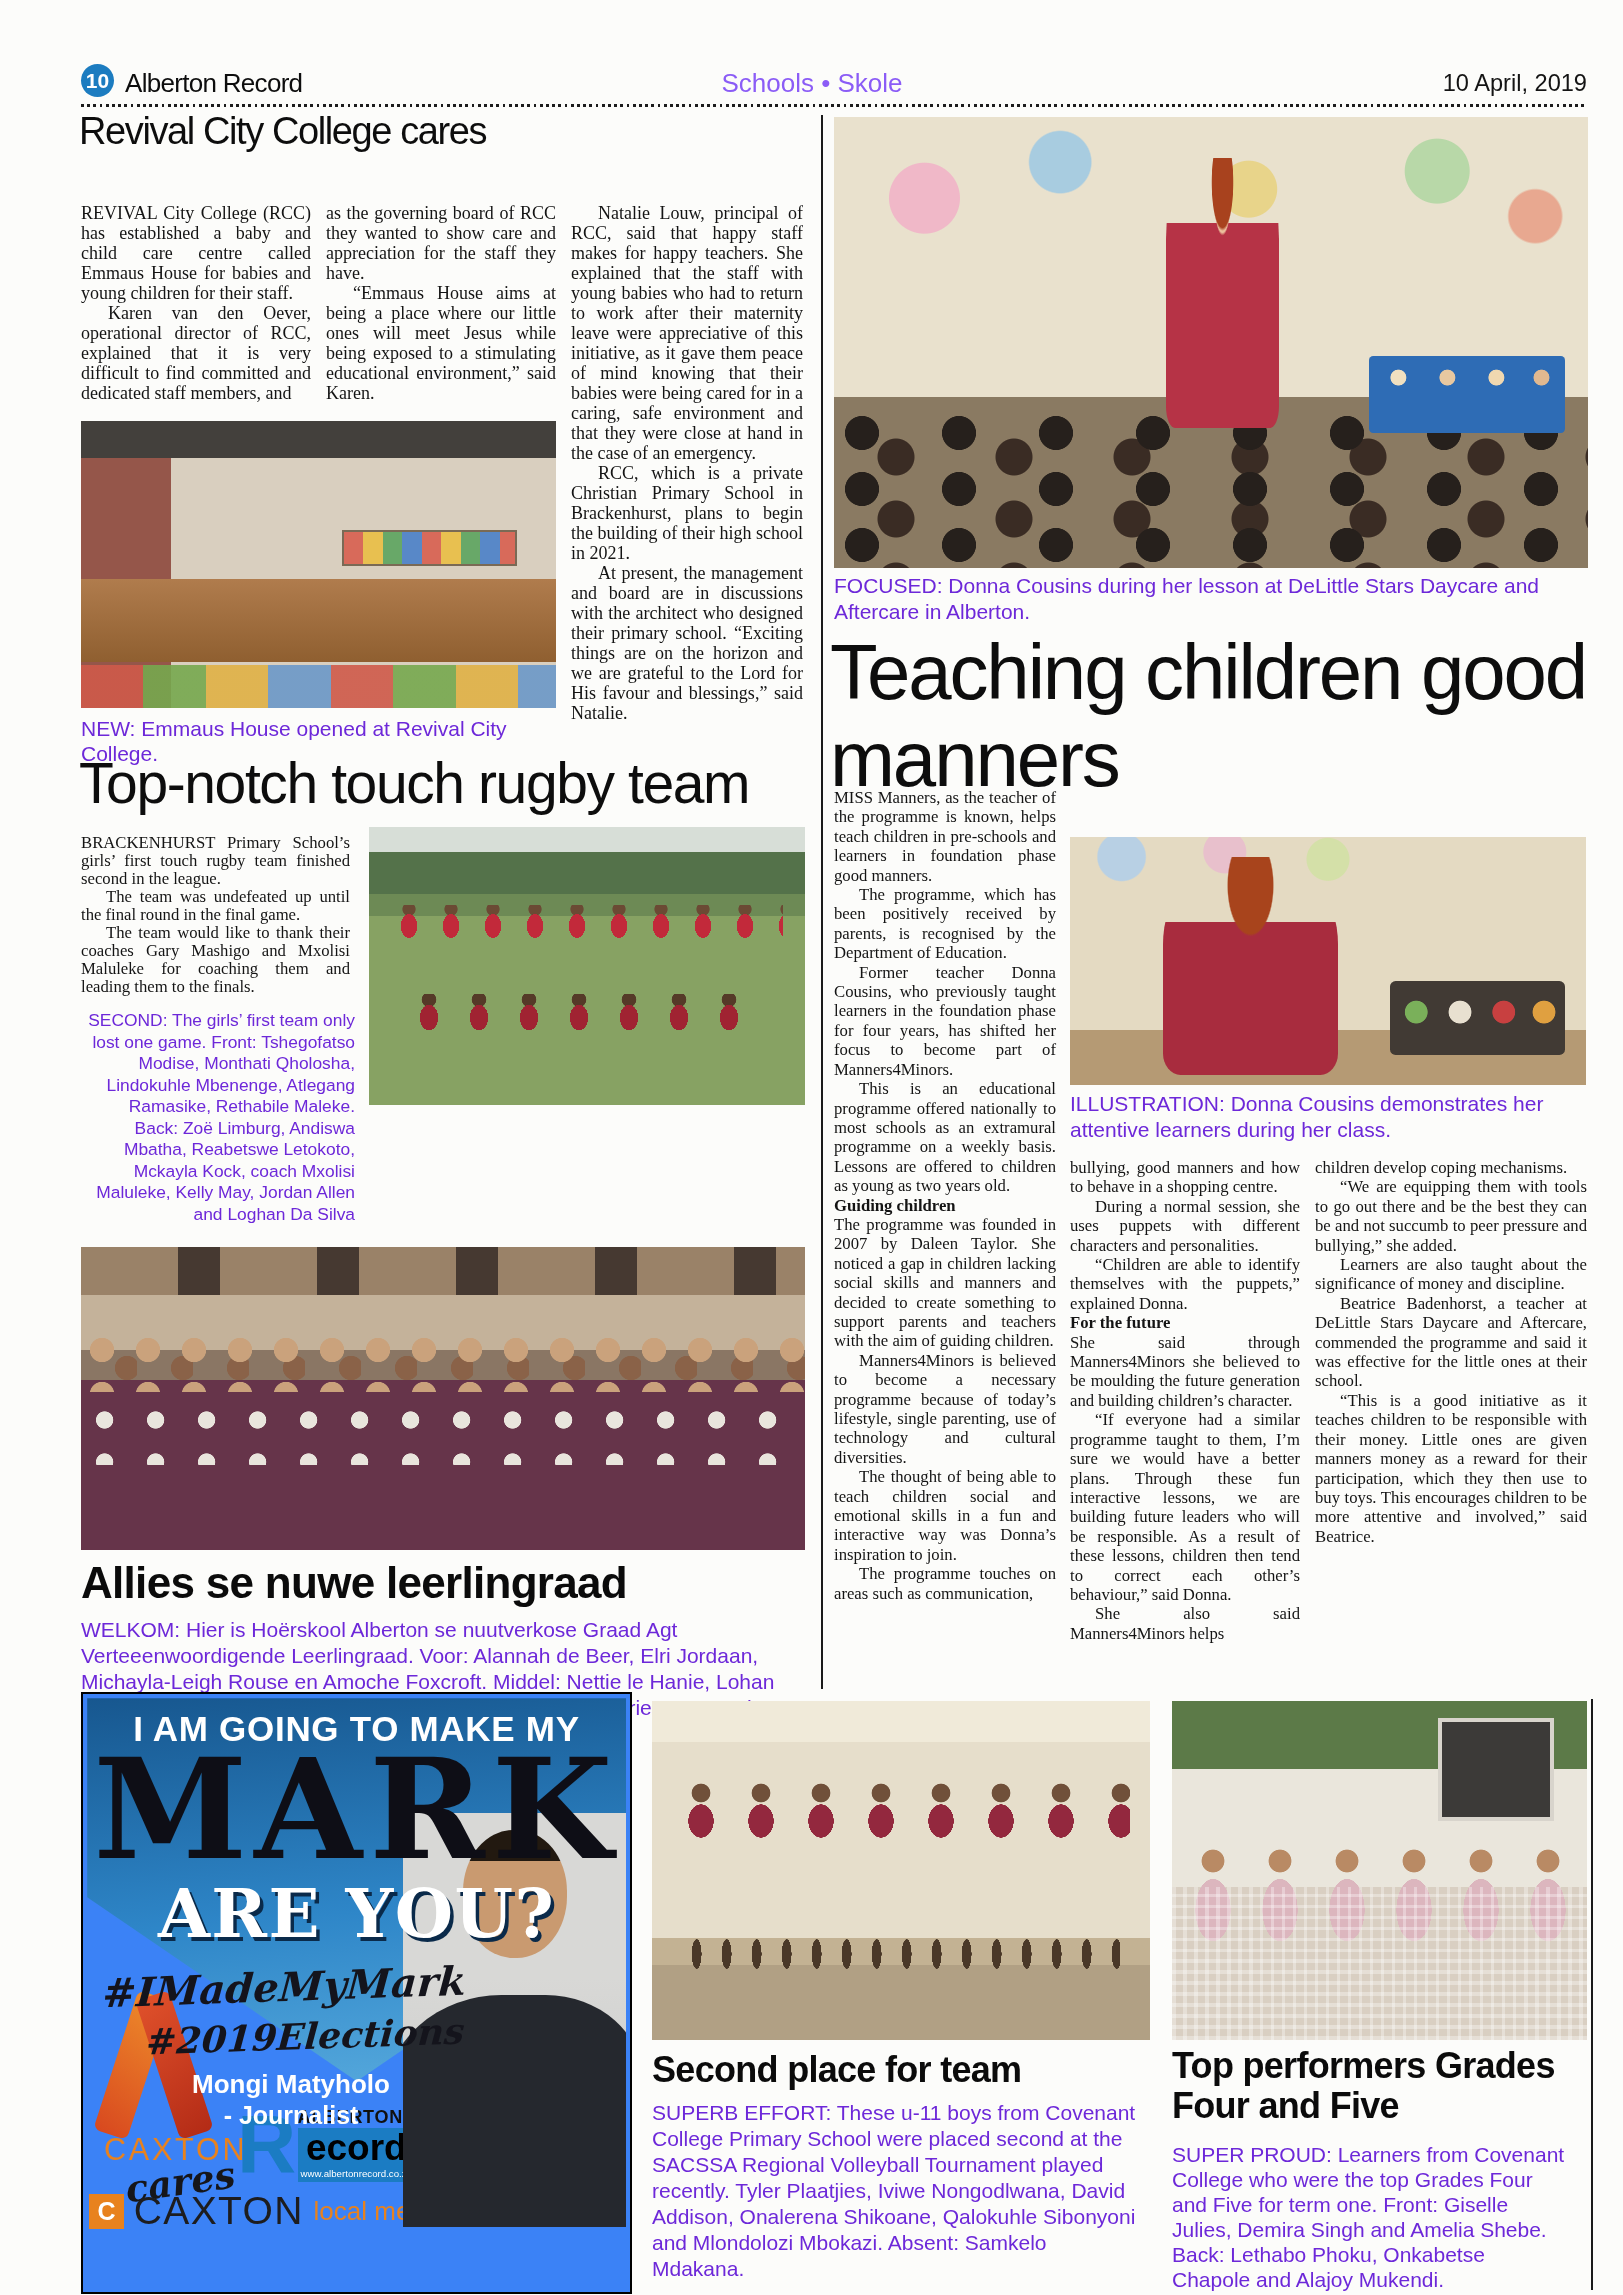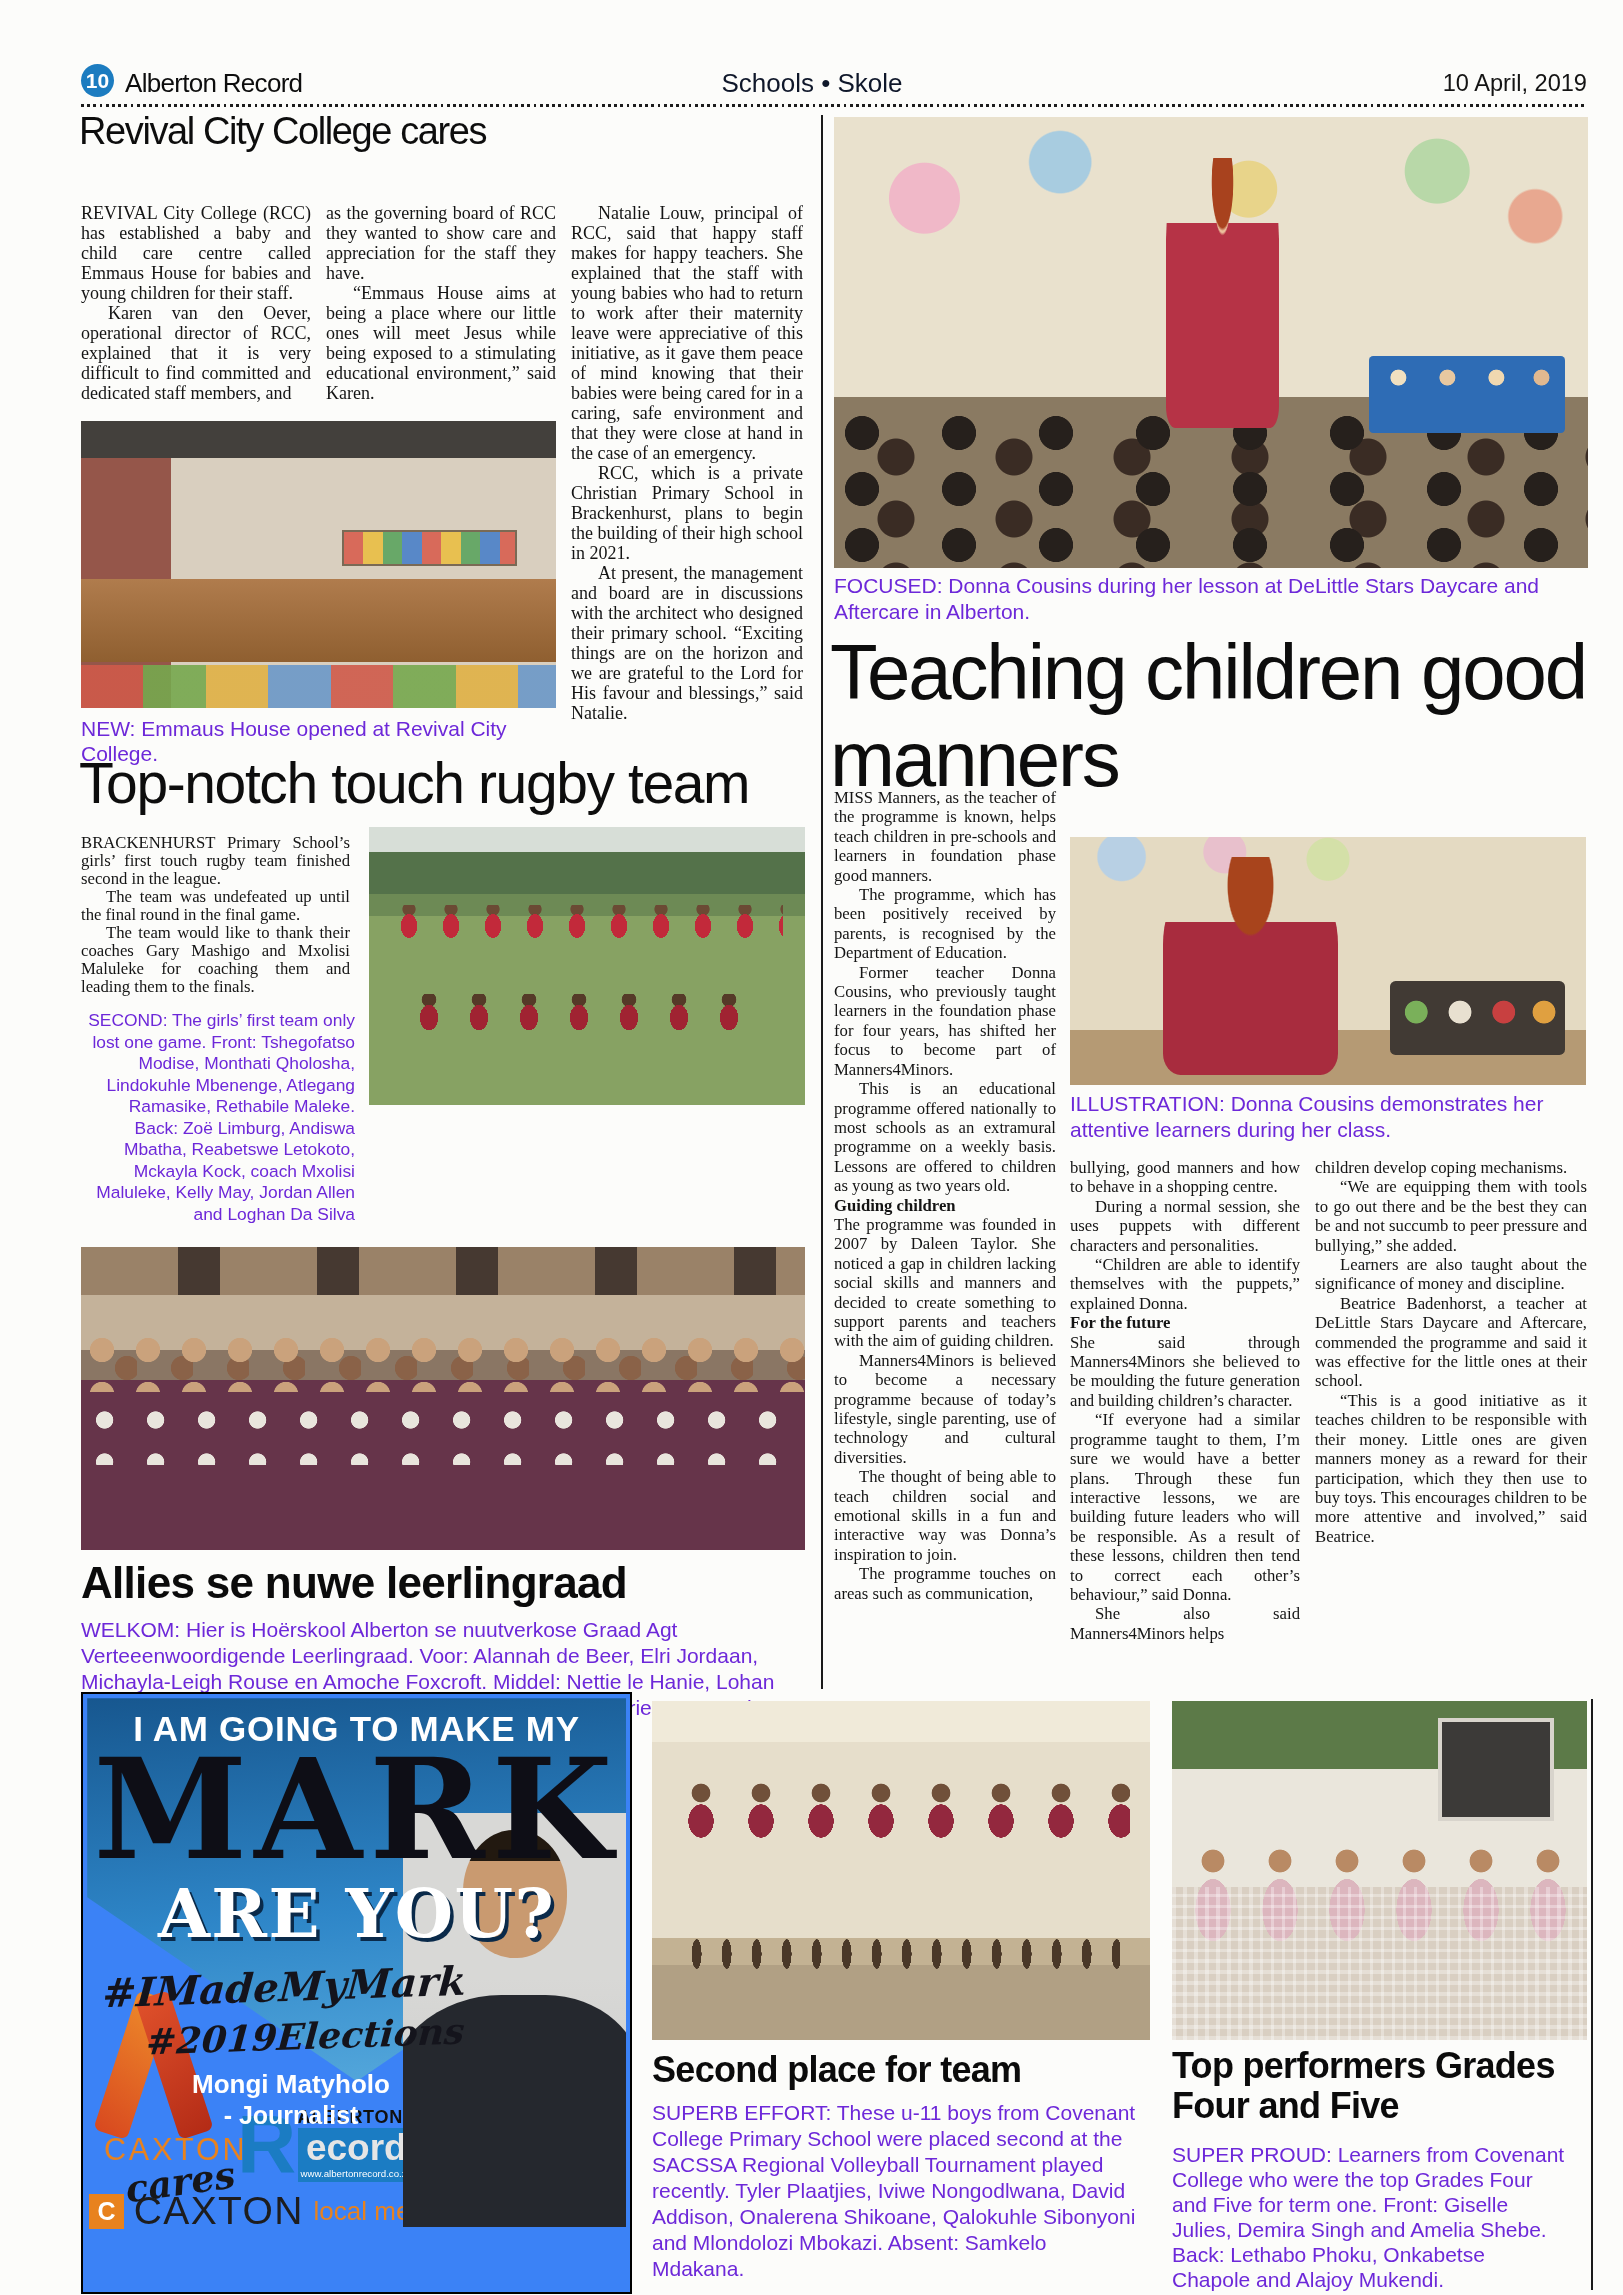--- a/index.html
+++ b/index.html
@@ -13,21 +13,21 @@
   .body-col p.ind{text-indent:1.5em;}
   .body-col p.sub{font-weight:700;}
   .caption{font-family:"Liberation Sans",sans-serif;color:#6d28d9;}
   .vrule{width:2.1px;background:#1a1a1a;}
   .photo{position:absolute;overflow:hidden;background:#cdc6b8;}
 
   
   #pgnum{left:81px;top:64px;width:33px;height:33px;border-radius:50%;background:#1c7cc0;color:#fff;
          font:700 21px/33px "Liberation Sans",sans-serif;text-align:center;}
   #pub{left:125px;top:68px;font:400 26px "Liberation Sans",sans-serif;color:#0d0d0d;letter-spacing:-0.7px;}
-  #section{left:0;top:68px;width:100%;text-align:center;font:400 26px "Liberation Sans",sans-serif;color:#0f172a;}
+  #section{left:0;top:68px;width:100%;text-align:center;font:400 26px "Liberation Sans",sans-serif;color:#8b5cf6;}
   #pdate{right:37px;top:70px;font:400 23.6px "Liberation Sans",sans-serif;}
   #hdr-rule{left:81px;top:104px;width:1506px;height:2.8px;
             background:repeating-linear-gradient(90deg,#1c1c1c 0 2.8px,transparent 2.8px 6.2px);}
 
   
   #rev-head{left:79px;top:112px;width:764px;font-size:38px;}
   #rev-c1{left:81px;top:203px;width:230px;font-size:18px;line-height:20px;}
   #rev-c2{left:326px;top:203px;width:230px;font-size:18px;line-height:20px;}
   #rev-c3{left:571px;top:203px;width:232px;font-size:18px;line-height:20px;}
   #ph-emmaus{left:81px;top:421px;width:475px;height:287px;}
@@ -87,21 +87,21 @@
            background:linear-gradient(200deg,#ef8f2b,#d8481f);transform:rotate(18deg);}
   #ad-ribbon::after{content:"";position:absolute;left:49px;top:14px;width:35px;height:146px;border-radius:7px;
            background:linear-gradient(160deg,#e0512b,#b32b16);transform:rotate(-18deg);}
   #caxton-cares{left:104px;top:2132px;}
   #cc-word{font:400 30.5px "Liberation Sans",sans-serif;color:#e8821e;letter-spacing:2.8px;}
   #cc-script{font:italic 700 37px "DejaVu Serif",serif;color:#16161a;margin:-8.3px 0 0 21px;transform:rotate(-8deg);}
   #record-logo{left:237px;top:2107px;display:flex;align-items:flex-start;}
   #rl-r{font:700 82px/0.9 "Liberation Sans",sans-serif;color:#1b7cc3;}
   #rl-right{margin-left:1.4px;}
   #rl-region{font:700 18px "Liberation Sans",sans-serif;color:#101010;letter-spacing:0.7px;}
-  #rl-name{background:#1b7cc3;color:#e5e5e5;font:700 37px/1.0 "Liberation Sans",sans-serif;padding:1.4px 8.3px 0 8.3px;}
+  #rl-name{background:#1b7cc3;color:#000000;font:700 37px/1.0 "Liberation Sans",sans-serif;padding:1.4px 8.3px 0 8.3px;}
   #rl-url{background:#1b7cc3;color:#fff;font:400 9.7px "Liberation Sans",sans-serif;text-align:center;padding:1.4px 0 2.8px;}
   #caxton-local{left:89px;top:2189px;display:flex;align-items:center;gap:9.7px;}
   #cl-badge{width:35px;height:35px;background:#e8821e;color:#fff;font:700 25px/35px "Liberation Sans",sans-serif;text-align:center;}
   #cl-name{font:400 39px "Liberation Sans",sans-serif;color:#1d1d1f;letter-spacing:1.4px;}
   #cl-suffix{font:400 26px "Liberation Sans",sans-serif;color:#e8821e;}
 
   
   #ph-volley{left:652px;top:1701px;width:498px;height:339px;}
   #sp-head{left:652px;top:2050px;width:498px;font-size:36px;}
   #sp-cap{left:652px;top:2100px;width:490px;font-size:21px;line-height:26px;}

